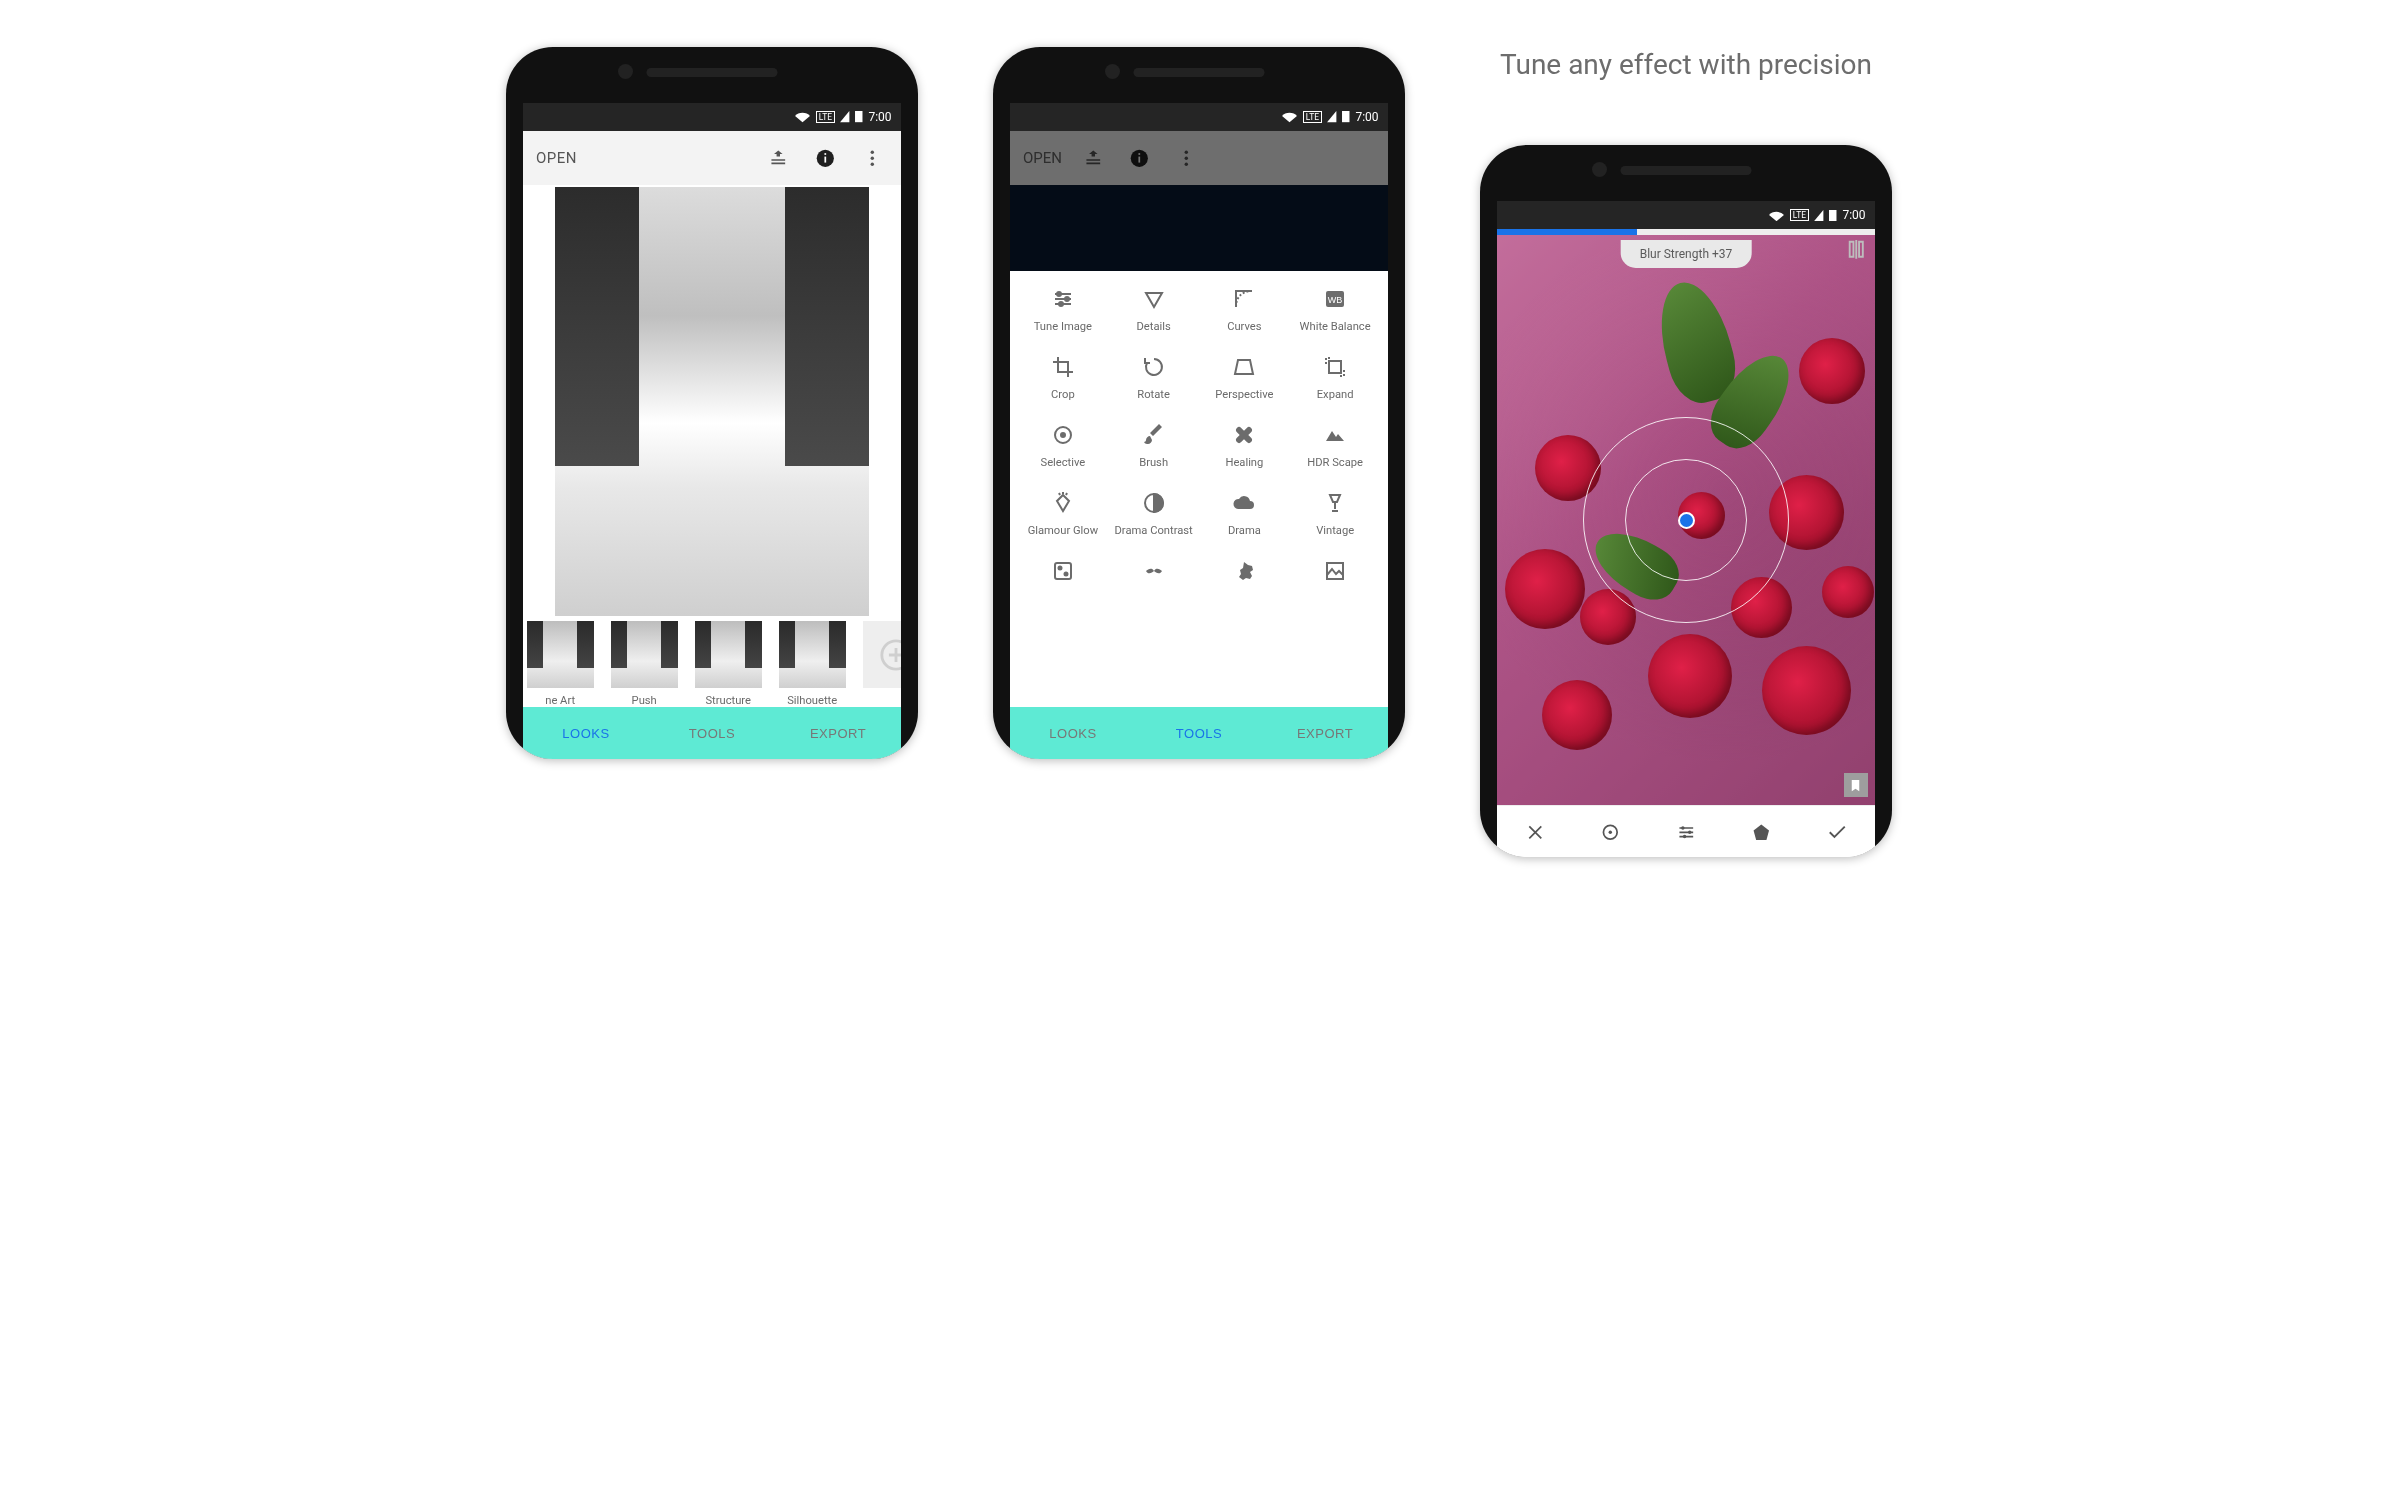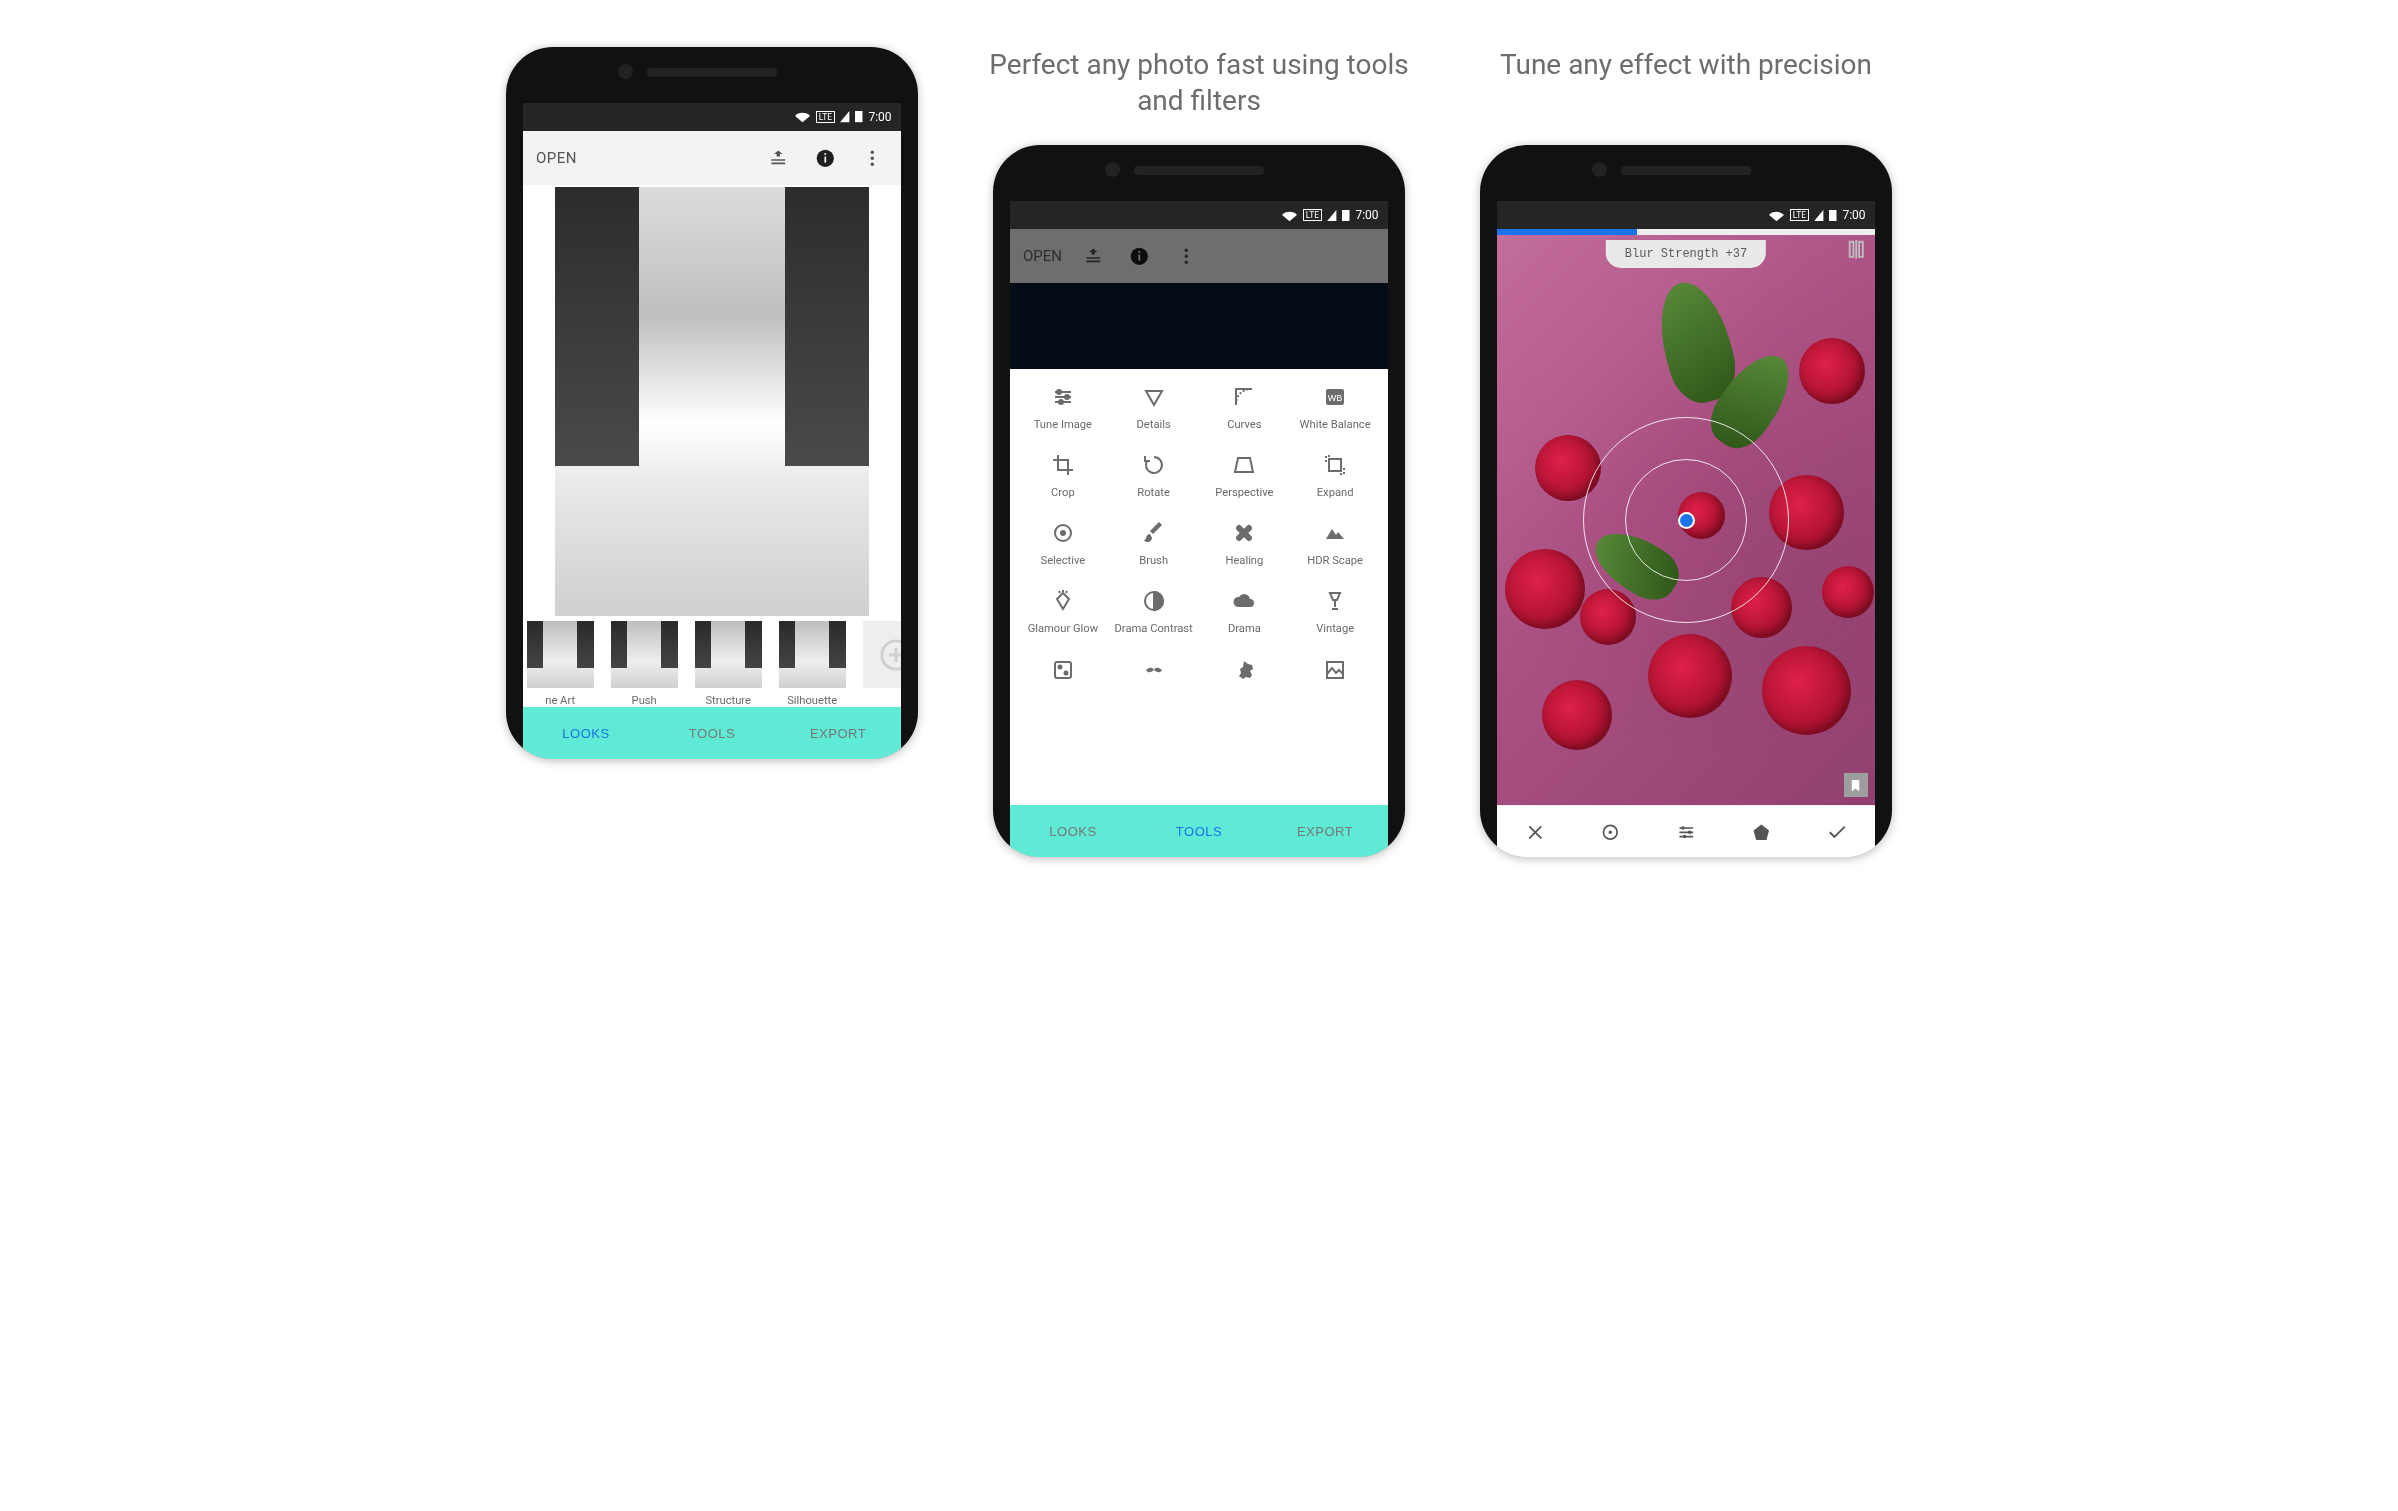--- a/index.html
+++ b/index.html
@@ -93,21 +93,21 @@
   color:#6c6c6c; margin-bottom:5.6px;}
 .tool .ic svg { width:24px; height:24px; fill:none; stroke:#6c6c6c; stroke-width:2;}
 .tool .ic svg.fill { fill:#6c6c6c; stroke:none;}
 .tool span { font-size:11.2px; color:#6a6a6a; display:block; line-height:1.2;}
 .s3 .progress { height:5.6px; background:#eee; position:relative;}
 .s3 .progress::before{ content:""; position:absolute; left:0;top:0;bottom:0;
   width:37%; background:#1a73e8;}
 .s3 .chip {
   position:absolute; top:39px; left:50%; transform:translateX(-50%);
   background:#e9e9e9; color:#5b5b5b; font-size:12px; padding:6.6px 19px;
-  border-radius:0 0 15px 15px; z-index:4;font-family:Liberation Mono, monospace;
+  border-radius:0 0 15px 15px; z-index:4;
 }
 .s3 .compare {
   position:absolute; top:37px; right:7.5px; color:#bdbdbd; z-index:4;
 }
 .s3 .bookmark{
   position:absolute; bottom:60px; right:7.5px; width:24px;height:24px;
   background:#9e9e9e; display:flex;align-items:center;justify-content:center;
   z-index:4; color:#fff;
 }
 .s3 .photo { flex:1; position:relative; overflow:hidden;
@@ -214,21 +214,20 @@
       <div class="bottomtabs">
         <button class="active">LOOKS</button>
         <button>TOOLS</button>
         <button>EXPORT</button>
       </div>
     </div>
   </div>
 </div>
 
 <div class="panel">
-  <h2>Perfect any photo fast using tools and filters</h2>
   <div class="phone">
     <div class="screen s2">
       <div class="statusbar">
         <svg width="15" height="11.2" viewBox="0 0 24 18">
               <path fill="#fff" d="M12 3C7 3 2.7 5 0 8l12 10L24 8c-2.7-3-7-5-12-5z"></path>
             </svg>
         <span style="font-size:8.4px;border:0.9px solid #fff;padding:0 1.9px">LTE</span>
         <svg width="9.4" height="11.2" viewBox="0 0 10 12">
               <path fill="#fff" d="M0 12L10 12 10 0z"></path>
             </svg>

